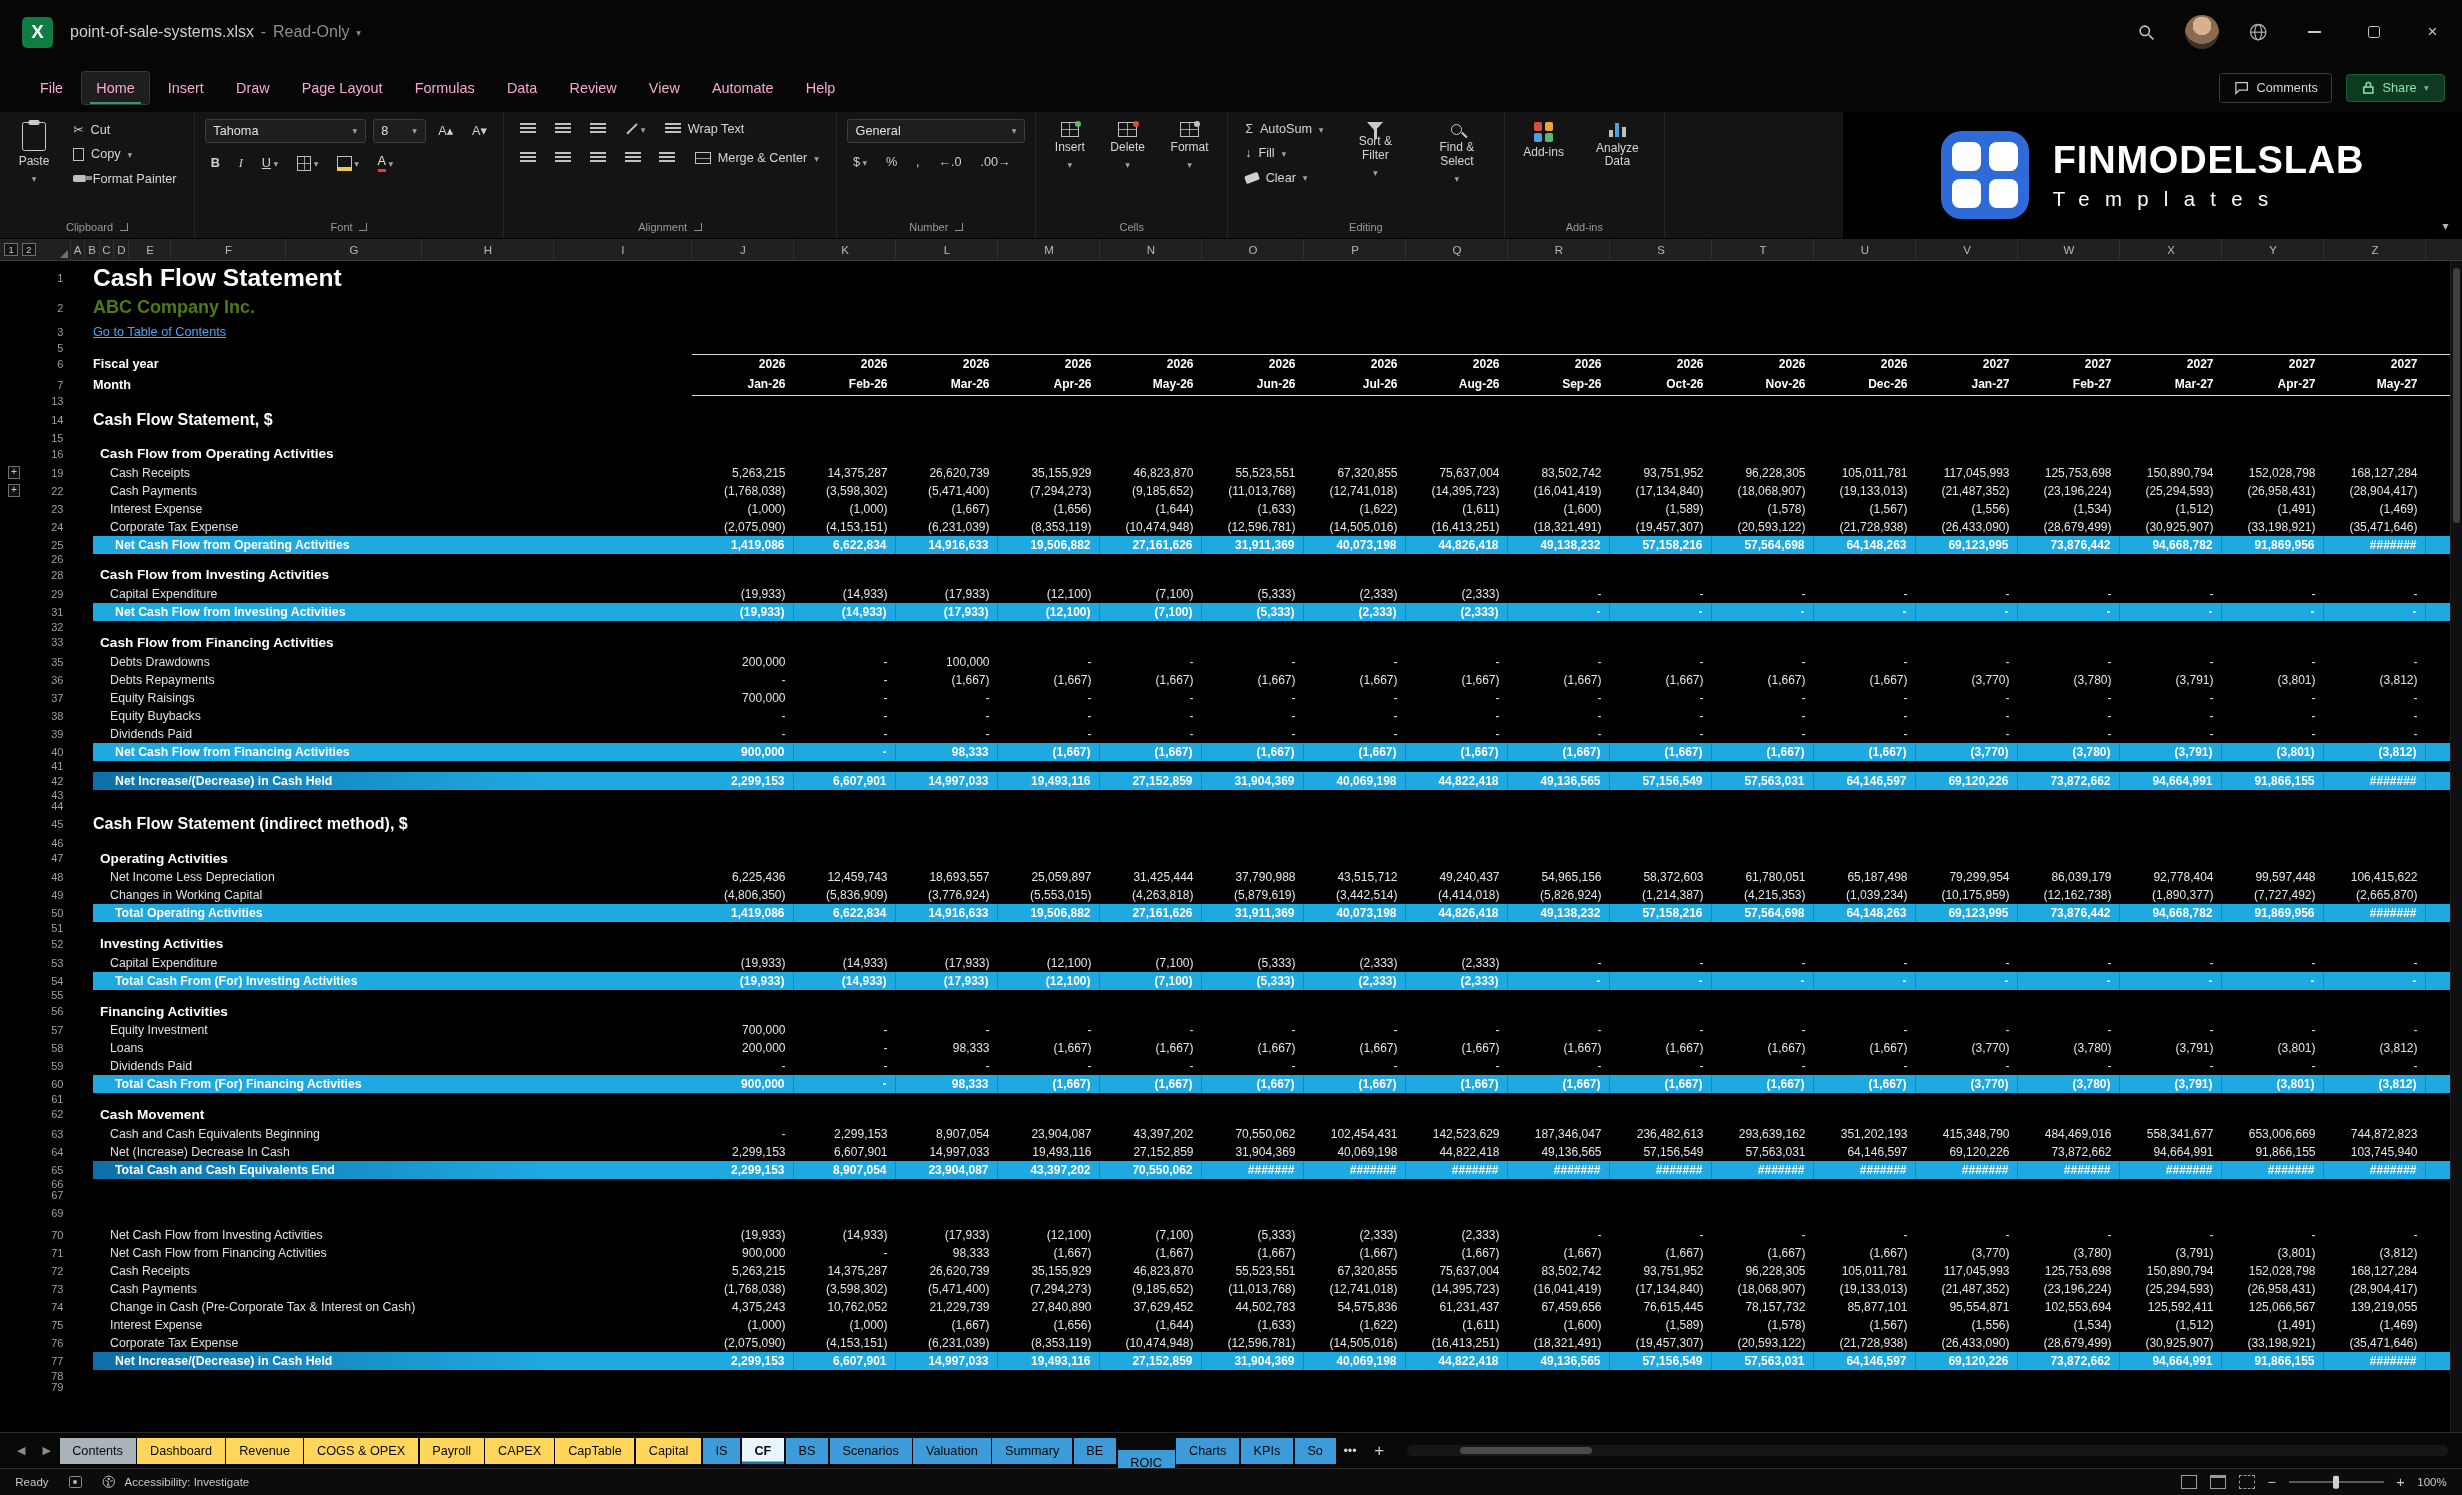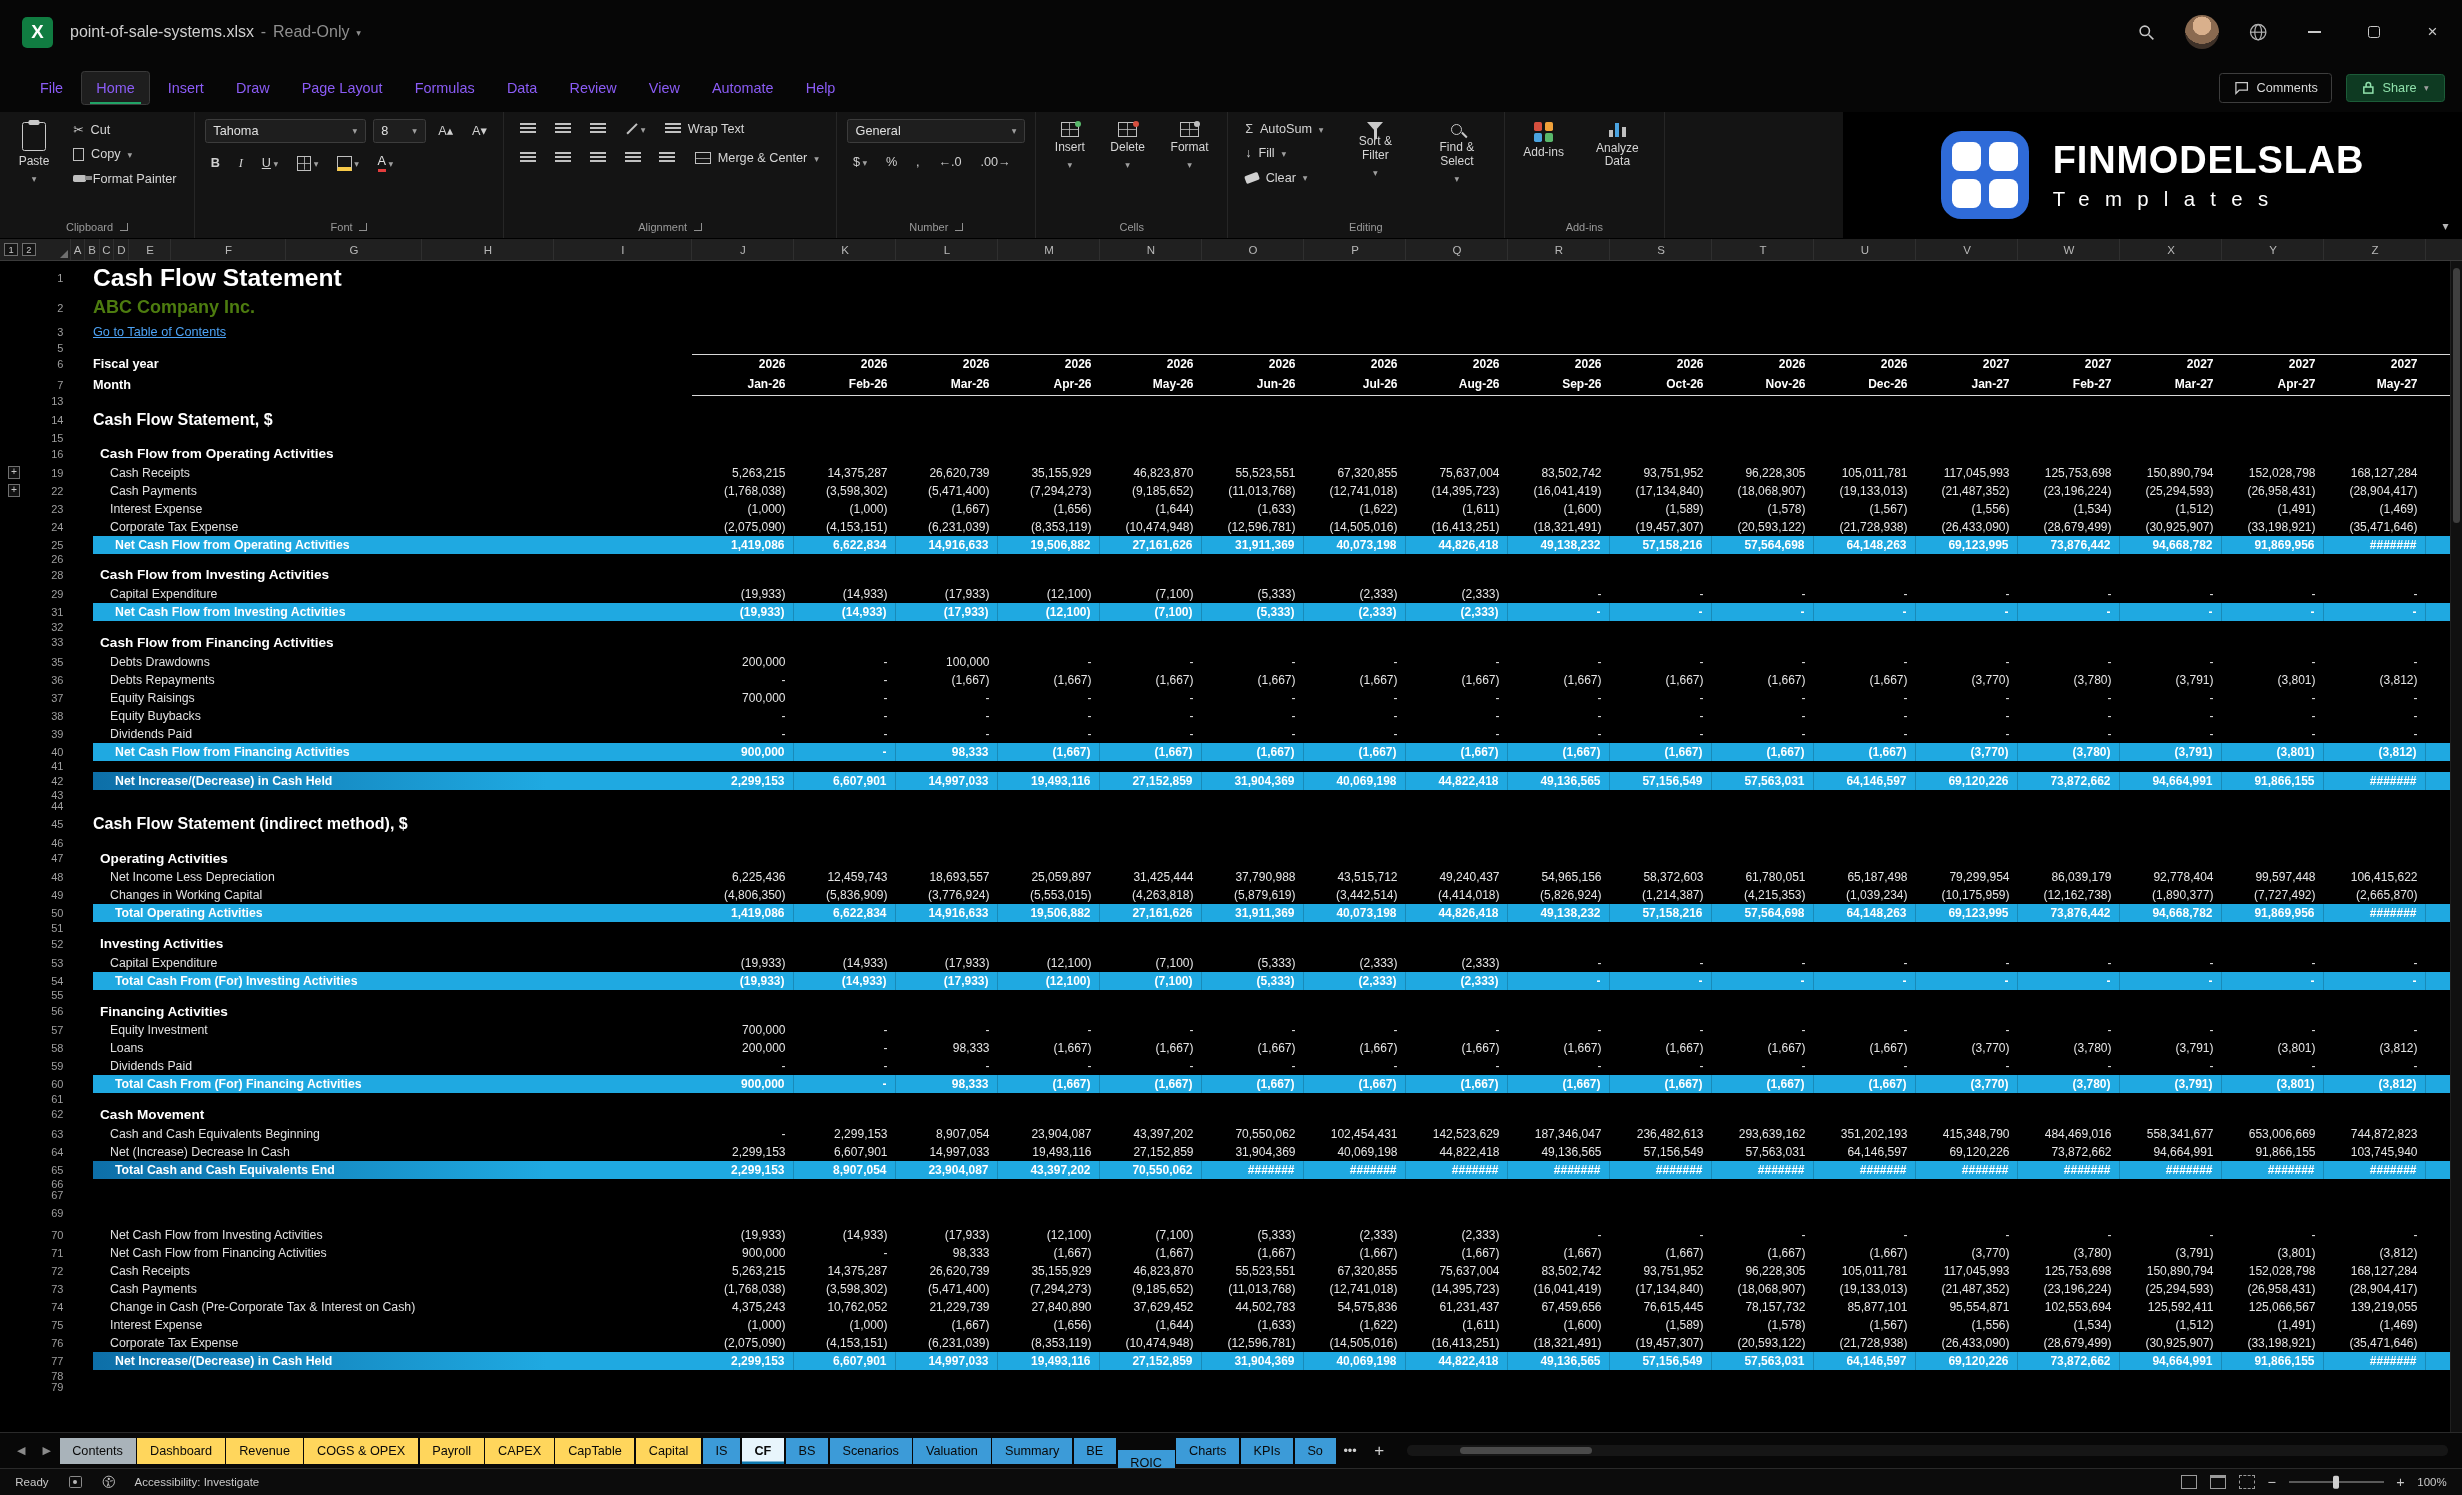--- a/index.html
+++ b/index.html
@@ -17,21 +17,21 @@
   .tb-btn{width:54px;height:100%;display:flex;align-items:center;justify-content:center}
   .avatar{width:34px;height:34px;border-radius:50%;margin:0 12px;
     background:radial-gradient(circle at 50% 32%,#d9b08c 0 32%,#8a6a50 33% 62%,#3e3128 63%)}
   .winbtn{width:59px;height:100%;display:flex;align-items:center;justify-content:center;color:#c8c8c8;font-size:17px}
   .min-glyph{width:12.7px;height:1.7px;background:#c8c8c8}
   .max-glyph{width:12px;height:12px;border:1.7px solid #c8c8c8;border-radius:2.5px}
 
   
   .menubar{height:48px;background:#060606;display:flex;align-items:center;padding:0 17px 0 25.5px;flex:0 0 48px}
   .menu-items{display:flex;align-items:center;gap:3.4px}
-  .menu-item{padding:7.6px 14.4px;font-size:14.4px;color:#8b5cf6;border-radius:3.4px;position:relative}
+  .menu-item{padding:7.6px 14.4px;font-size:14.4px;color:#f9a8d4;border-radius:3.4px;position:relative}
   .menu-item.active{background:#1e1e1e;border:0.8px solid #3a3a3a}
   .menu-item.active::after{content:'';position:absolute;left:8.5px;right:8.5px;bottom:-0.8px;height:2.5px;background:#21a366}
   .mb-right{margin-left:auto;display:flex;align-items:center;gap:13.6px}
   .comments-btn{display:flex;align-items:center;gap:7.6px;border:0.8px solid #3d3d3d;border-radius:3.4px;
     padding:6px 13.6px;font-size:12.7px;color:#d9d9d9}
   .share-btn{display:flex;align-items:center;gap:7.6px;background:#0e3a22;border:0.8px solid #1c5c38;border-radius:3.4px;
     padding:6px 15.3px;font-size:12.7px;color:#8fe0ab}
 
   
   .ribbon{height:127px;background:#141414;display:flex;position:relative;flex:0 0 127px;border-bottom:0.8px solid #000}
@@ -155,21 +155,21 @@
   .tab-more,.tab-add{width:29px;text-align:center;color:#cfcfcf;font-size:12.7px}
   .tab-add{font-size:17px}
   .hscroll{flex:1;height:10.2px;background:#161616;border-radius:5.1px;margin:0 13.6px;position:relative}
   .hthumb{position:absolute;left:53px;top:1.7px;bottom:1.7px;width:132px;background:#4a4a4a;border-radius:4.2px}
 
   
   .statusbar{height:27px;flex:0 0 27px;background:#0c0c0c;border-top:0.8px solid #2a2a2a;display:flex;
     align-items:center;padding:0 15.3px;gap:20.4px;font-size:11.5px;color:#c9c9c9}
   .macro{width:12.7px;height:12.7px;border:0.8px solid #8a8a8a;border-radius:1.7px;position:relative}
   .macro::after{content:'';position:absolute;inset:3.4px;background:#b8b8b8;border-radius:50%}
-  .acc{display:flex;align-items:center;gap:19px}
+  .acc{display:flex;align-items:center;gap:9px}
   .sb-right{margin-left:auto;display:flex;align-items:center;gap:12.7px}
   .vicon{width:16px;height:14.4px;border:0.8px solid #9a9a9a}
   .vicon.v2{border-top:3.4px solid #9a9a9a}
   .vicon.v3{border-style:dashed}
   .ztrack{width:95px;height:2.5px;background:#5a5a5a;position:relative}
   .zthumb{position:absolute;left:50%;top:50%;transform:translate(-50%,-50%);width:6px;height:12.7px;
     background:#cfcfcf;border-radius:1.7px}
   .zbtn{font-size:14.4px;color:#c9c9c9}
 </style>
 </head>

